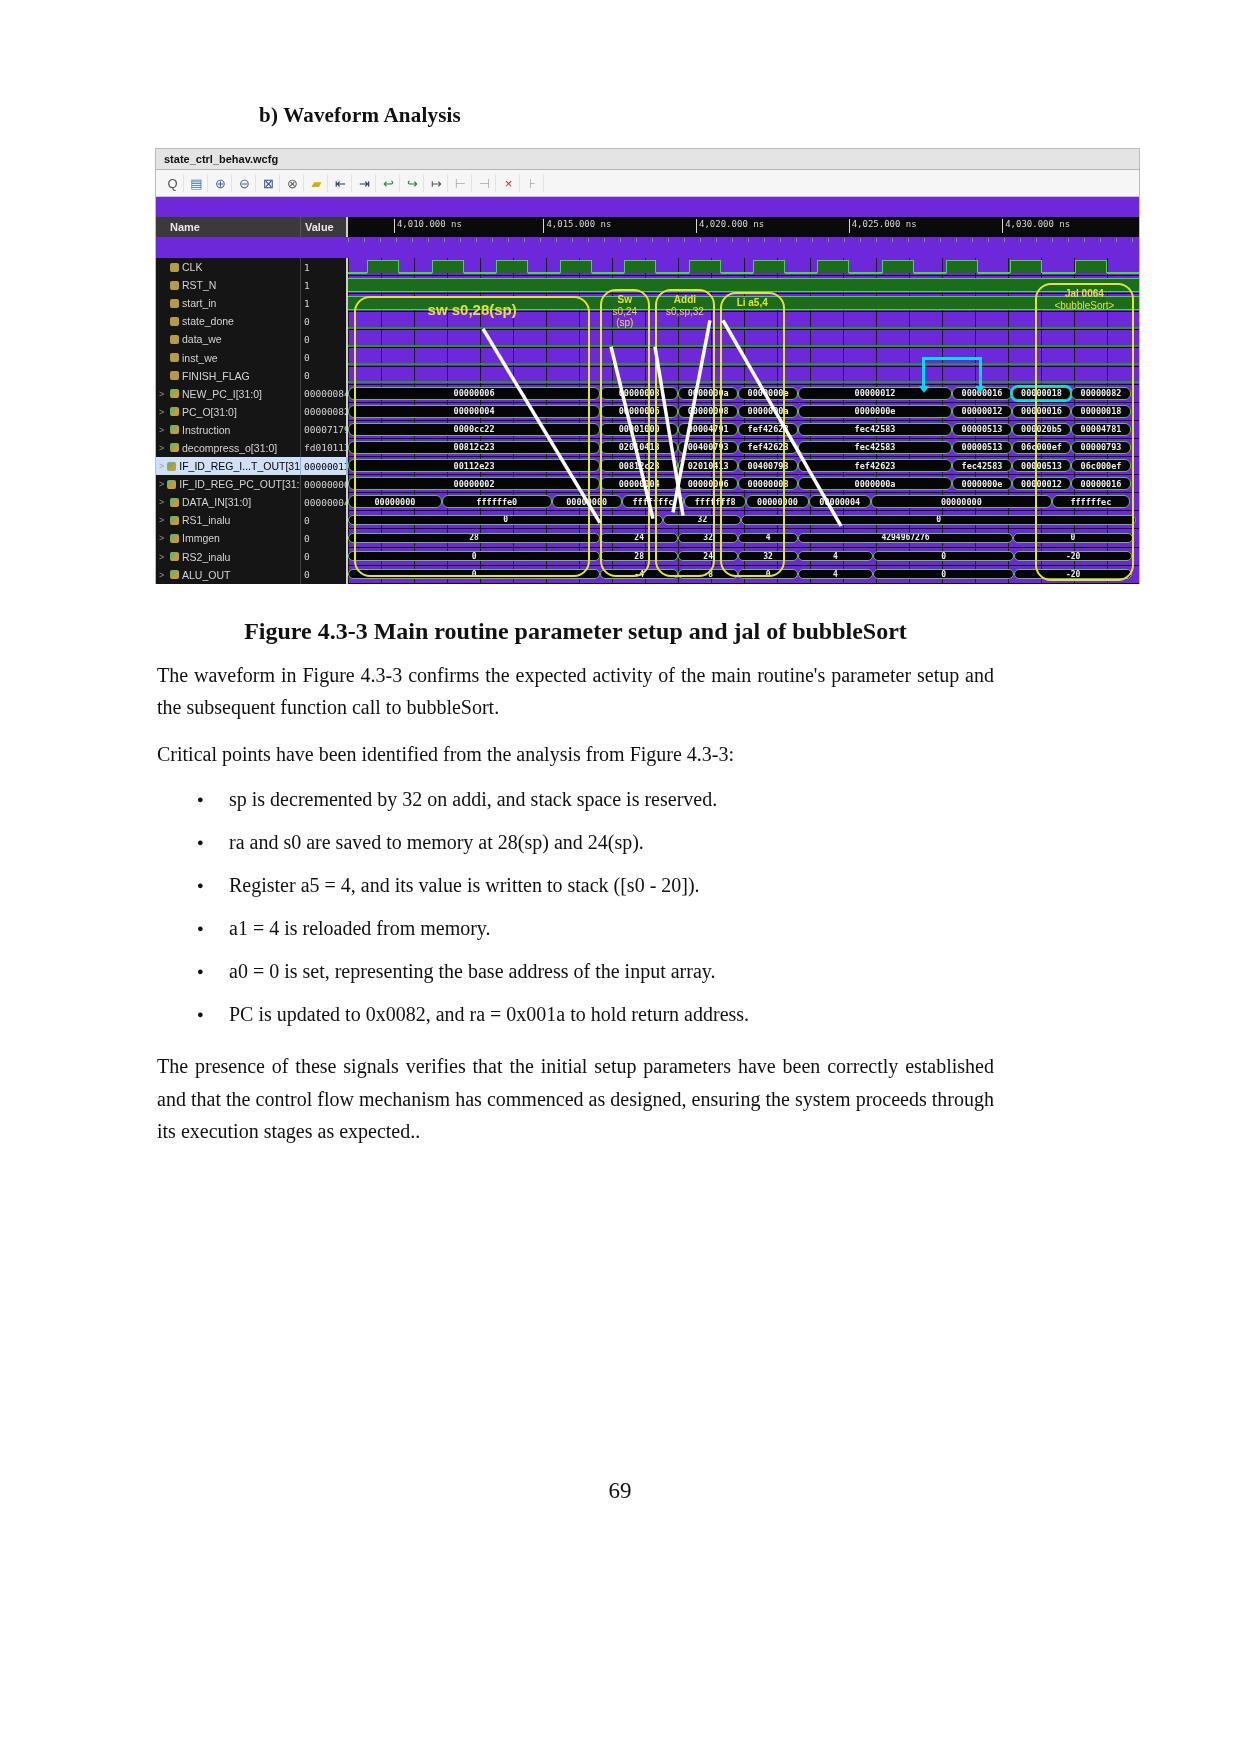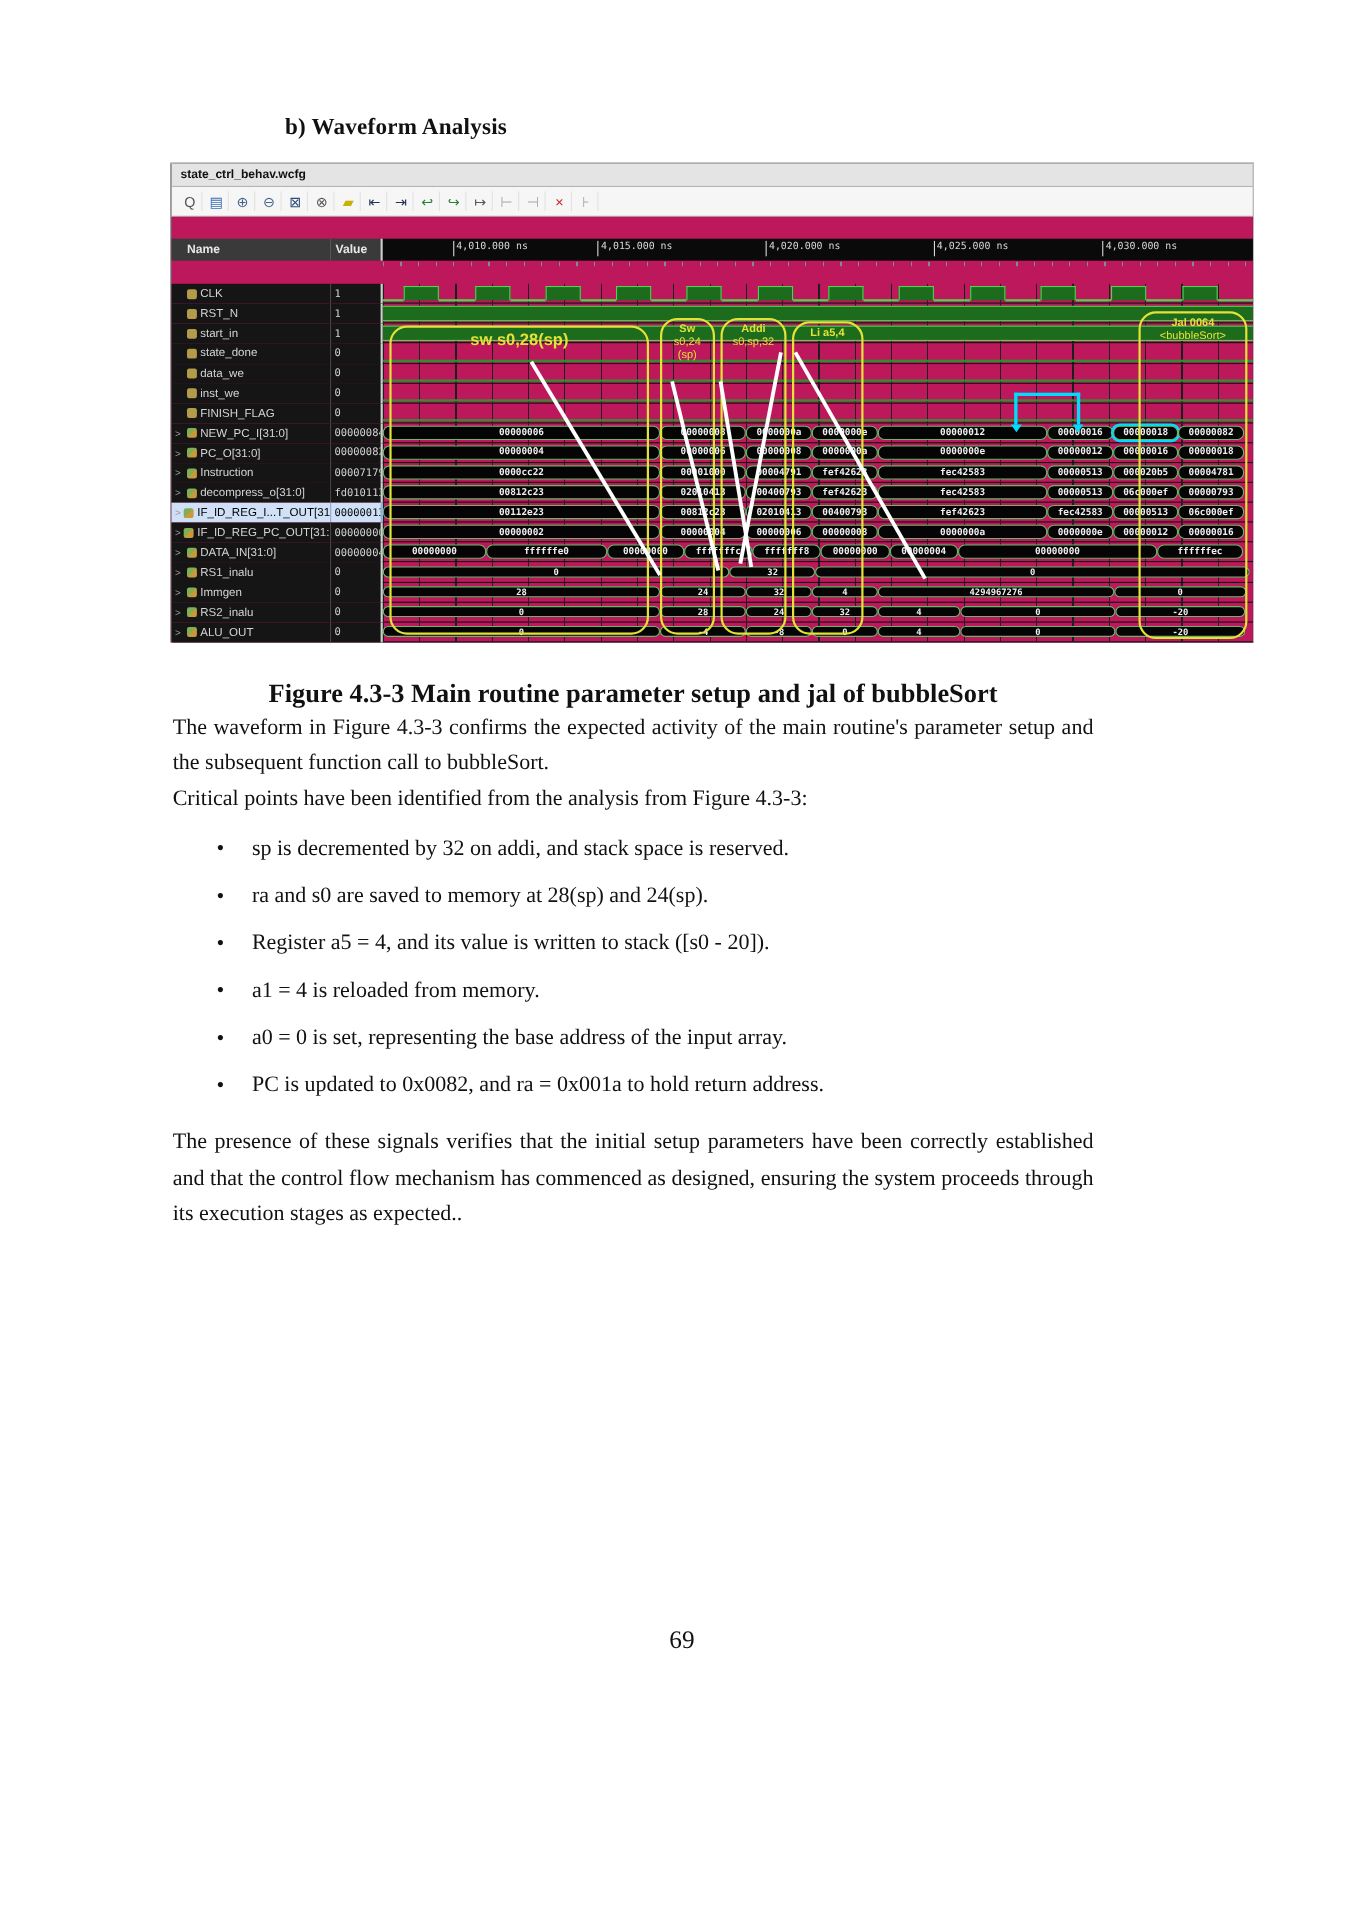--- a/index.html
+++ b/index.html
@@ -11,22 +11,22 @@
 
   
   .fig{position:absolute;left:155px;top:148px;width:983px;height:434px;
        font-family:"Liberation Sans", sans-serif;background:#000;border:1px solid #bbb;}
   .win-title{height:20px;background:#e4e4e4;border-bottom:1px solid #b5b5b5;
        font-size:11px;font-weight:bold;color:#111;line-height:20px;padding-left:8px;}
   .toolbar{height:26px;background:#f6f6f6;border-bottom:1px solid #c9c9c9;
        display:flex;align-items:center;padding-left:6px;gap:2px;}
   .tb-icon{width:21px;height:18px;display:inline-flex;align-items:center;justify-content:center;
        font-size:13px;border-right:1px solid #e2e2e2;cursor:default;}
-  .wave-panel{position:relative;height:387px;background:#be185d;display:flex;flex-direction:column;
-       padding-top:20px;box-sizing:border-box;justify-content:center;}
+  .wave-panel{position:relative;height:387px;background:#6d28d9;display:flex;flex-direction:column;
+       padding-top:20px;box-sizing:border-box;}
   .hdr-row{display:flex;height:20px;}
   .hdr-name{width:145px;background:#3a3a3a;color:#e8e8e8;font-size:11px;font-weight:bold;
        line-height:20px;padding-left:14px;box-sizing:border-box;border-right:1px solid #555;}
   .hdr-value{width:47px;background:#3a3a3a;color:#e8e8e8;font-size:11px;font-weight:bold;
        line-height:20px;padding-left:4px;box-sizing:border-box;border-right:2px solid #cfcfcf;}
   .hdr-wave{flex:1;position:relative;background:#0a0a0a;}
   .tick-label{position:absolute;top:2px;font-size:9px;color:#d8d8d8;
        font-family:"DejaVu Sans Mono", monospace;border-left:1px solid #d8d8d8;padding-left:2px;height:14px;}
   .tick-strip{height:8px;display:flex;}
   .tick-strip .lead{width:192px;}
@@ -66,21 +66,21 @@
   .anno-big{font-size:15px;}
   .staple{position:absolute;border-top:3px solid #00dcff;border-left:3px solid #00dcff;
        border-right:3px solid #00dcff;box-sizing:border-box;}
   .staple .ah{position:absolute;bottom:-7px;width:0;height:0;border-left:5px solid transparent;
        border-right:5px solid transparent;border-top:7px solid #00dcff;}
   svg.arrows{position:absolute;left:0;top:0;width:100%;height:100%;}
 
   
   .caption{margin:28px 0 0 0;text-align:center;font-size:24px;font-weight:bold;
        padding:0 155px 0 157px;}
-  .para{padding:0 155px 0 157px;font-size:20px;line-height:1.62;text-align:justify;}
+  .para{padding:0 155px 0 157px;font-size:20px;line-height:1.62;text-align:justify;margin-top:14px;}
   .bullets{margin:10px 0 0 0;padding:0 155px 0 157px;}
   .bullet{display:flex;font-size:20px;line-height:1.4;margin-top:15px;}
   .bullet .dot{width:14px;margin-left:40px;margin-right:18px;font-size:15px;line-height:28px;}
   .page-num{position:absolute;left:0;right:0;top:1478px;text-align:center;font-size:23px;}
 </style>
 </head>
 <body>
 
 <div class="content">
   <div class="sec-heading">b)  Waveform Analysis</div>
@@ -103,21 +103,21 @@
         <span class="tb-icon" style="color: rgb(170, 170, 170);">⊢</span>
         <span class="tb-icon" style="color: rgb(170, 170, 170);">⊣</span>
         <span class="tb-icon" style="color: rgb(204, 34, 34);">×</span>
         <span class="tb-icon" style="color: rgb(170, 170, 170);">⊦</span>
       </div>
     <div class="wave-panel" id="wavepanel">
       <div class="hdr-row">
         <div class="hdr-name">Name</div>
         <div class="hdr-value">Value</div>
         <div class="hdr-wave" id="ruler">
-            <div class="tick-label" style="left: 5.8%; margin-left: 18px;">4,010.000 ns</div>
+            <div class="tick-label" style="left: 5.8%;">4,010.000 ns</div>
             <div class="tick-label" style="left: 24.7%;">4,015.000 ns</div>
             <div class="tick-label" style="left: 44%;">4,020.000 ns</div>
             <div class="tick-label" style="left: 63.3%;">4,025.000 ns</div>
             <div class="tick-label" style="left: 82.7%;">4,030.000 ns</div>
           </div>
       </div>
       <div class="tick-strip">
           <div class="lead"></div>
           <div class="ticks"></div>
         </div>

